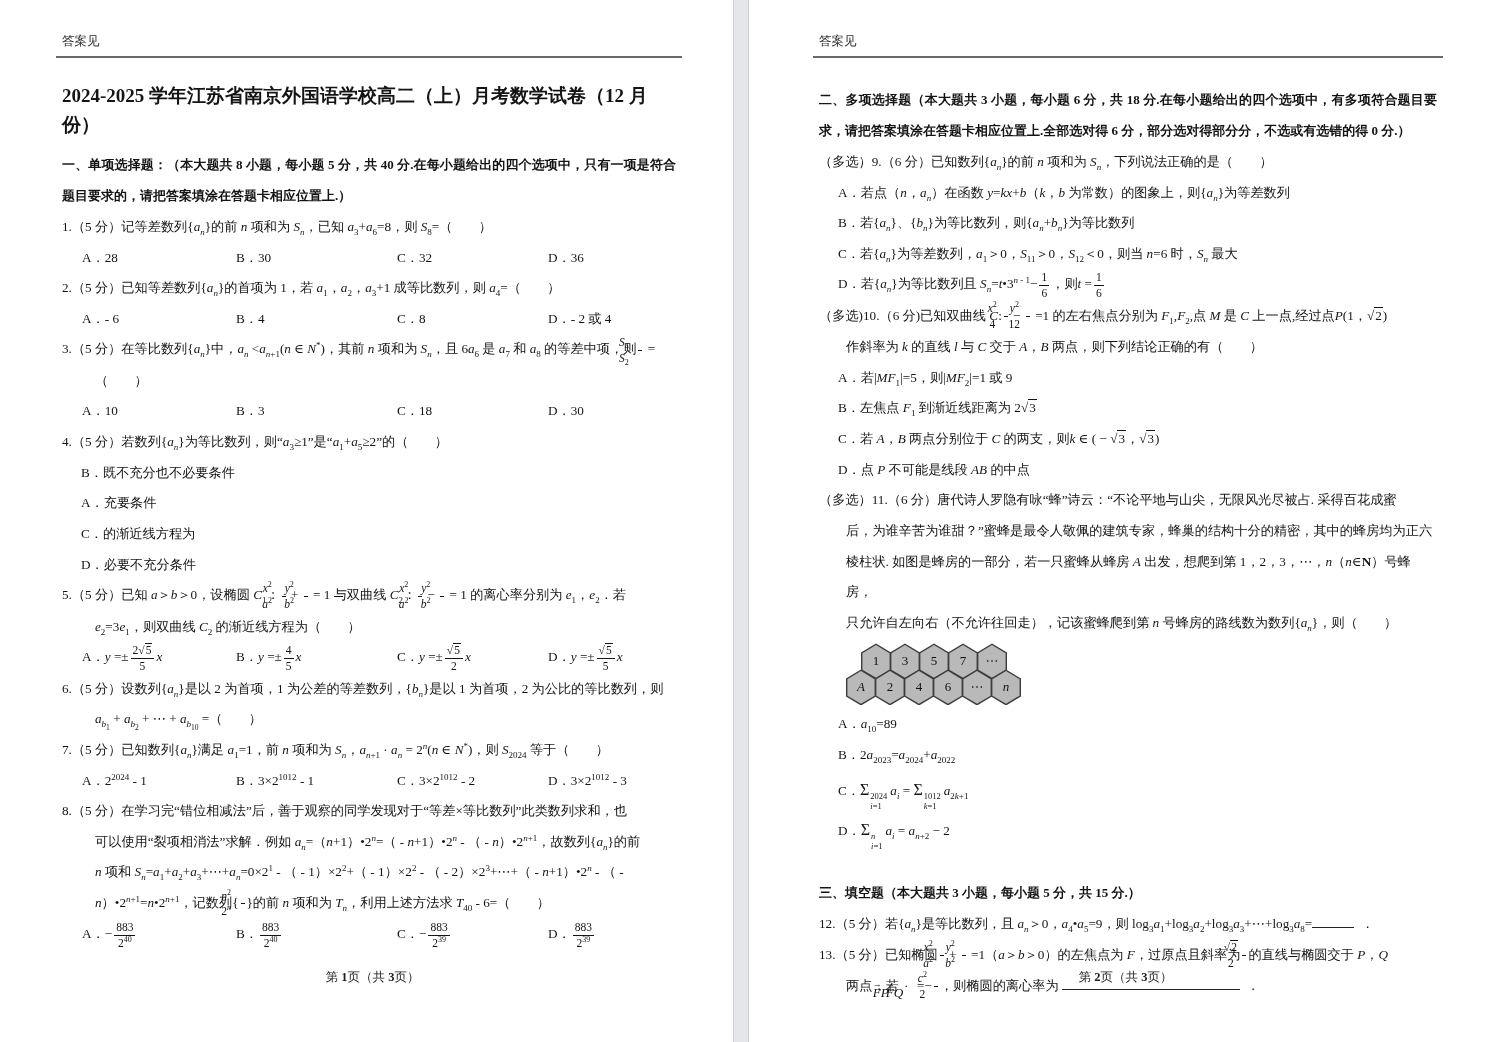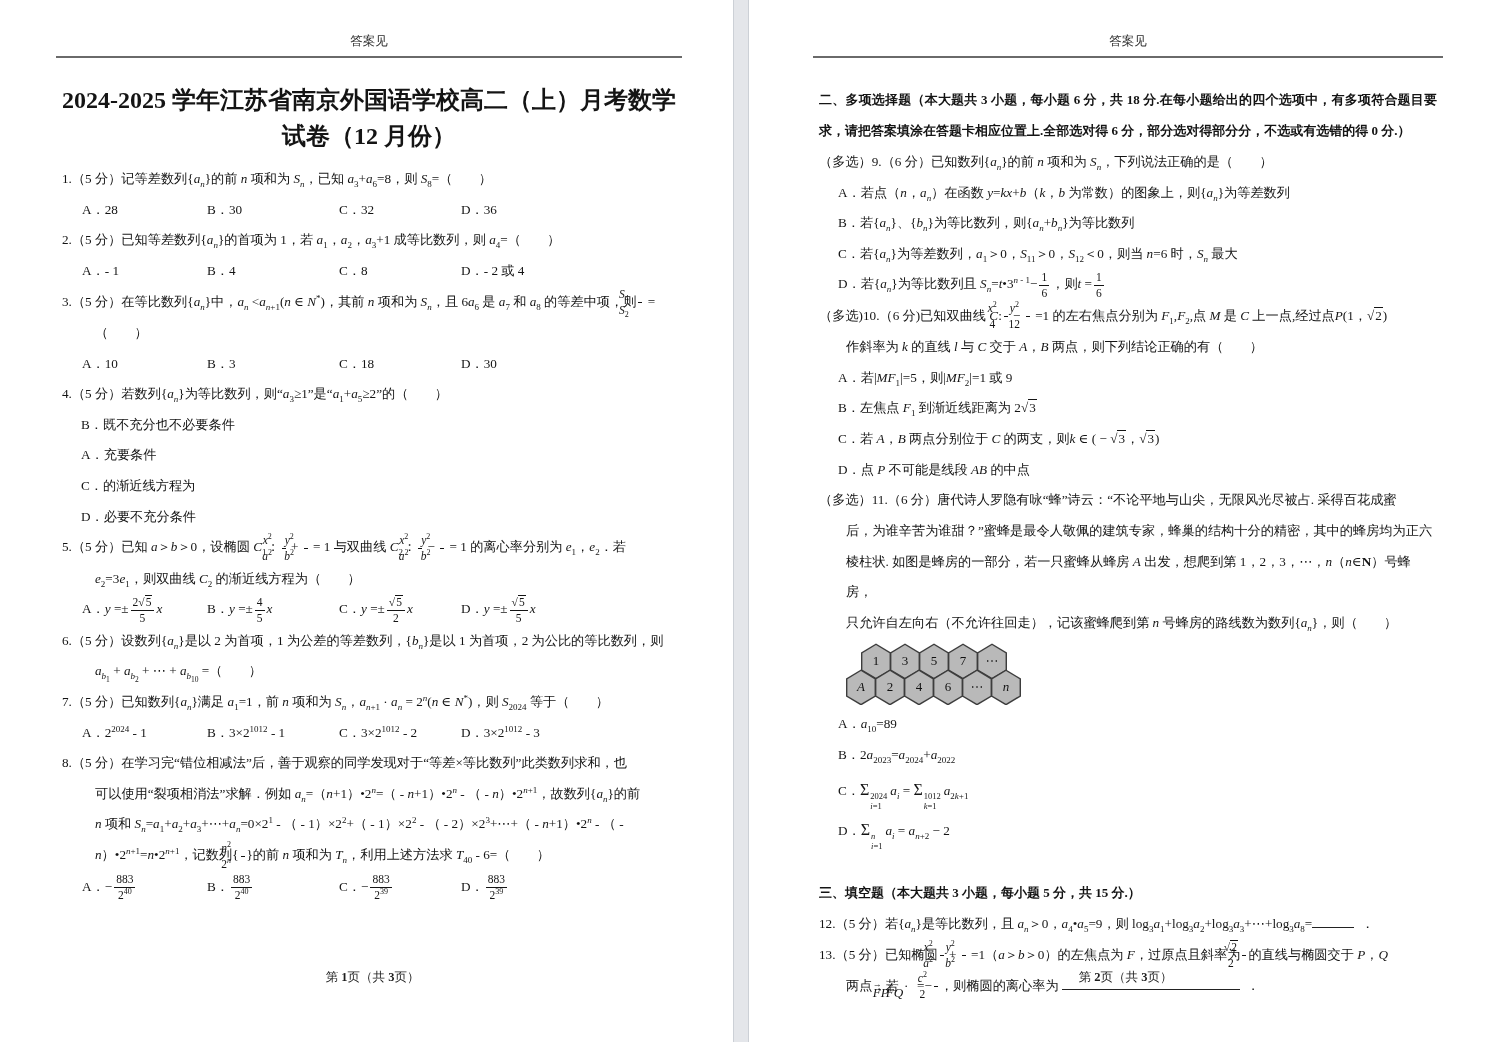--- a/index.html
+++ b/index.html
@@ -3,29 +3,29 @@
 <meta charset="utf-8">
 <style>
   html,body{margin:0;padding:0;background:#fff;}
   body{width:1490px;height:1042px;overflow:hidden;
        font-family:"Liberation Serif","DejaVu Serif",serif;color:#141414;}
   .spread{display:flex;width:1490px;height:1042px;}
   .page{background:#fff;position:relative;box-sizing:border-box;}
   .p1{width:734px;padding:34px 57px 0 62px;}
   .p2{width:742px;padding:34px 53px 0 70px;}
   .gap{width:14px;background:#e4e6ea;border-left:1px solid #ccd0d6;border-right:1px solid #ccd0d6;}
-  .phead{text-align:center;font-size:12.5px;color:#2b2b2b;line-height:1.2;}
+  .phead{font-size:12.5px;color:#2b2b2b;line-height:1.2;}
   .prule{border:none;border-top:2px solid #6a6a6a;margin:7px -6px 0 -6px;}
-  .title{font-size:24px;font-weight:bold;text-align:center;margin:24px 0 10px 0;line-height:1.5;}
+  .title{font-size:19px;font-weight:bold;text-align:left;margin:24px 0 10px 0;line-height:1.5;}
   .sec{font-weight:bold;font-size:13px;line-height:2.42;margin:0;text-align:justify;}
   .p2 .sec{margin-top:26px;}
   .sec3{margin-top:0;}
   .stem{font-size:13.2px;line-height:2.32;margin:0;padding-left:33px;text-indent:-33px;text-align:left;}
   .p2 .stem{padding-left:27px;text-indent:-27px;}
-  .opts4{display:grid;grid-template-columns:125px 132px 122px 1fr;font-size:13.2px;line-height:2.32;padding-left:20px;align-items:center;}
+  .opts4{display:grid;grid-template-columns:125px 132px 122px 1fr;font-size:13.2px;line-height:2.32;padding-left:20px;align-items:center;gap:29px;}
   .optline{font-size:13.2px;line-height:2.32;padding-left:19px;margin:0;}
   .pfoot{position:absolute;bottom:56px;left:12px;right:0;text-align:center;font-size:12.5px;color:#1d1d1d;}
   i{font-family:"Liberation Serif","DejaVu Serif",serif;}
   sub,sup{font-size:9px;line-height:0;}
   sub sub{font-size:7.5px;}
   
   .fr{display:inline-flex;flex-direction:column;align-items:center;vertical-align:middle;
       font-size:11.5px;line-height:1.3;margin:0 2px;}
   .fr .n{border-bottom:1px solid #141414;padding:0 2px;display:block;text-align:center;}
   .fr .d{padding:0 2px;display:block;text-align:center;}
@@ -53,35 +53,36 @@
 </head>
 <body>
 
 <div class="spread">
 
   <section class="page p1">
     <div class="phead">答案见</div>
     <hr class="prule">
     <h1 class="title">2024-2025 学年江苏省南京外国语学校高二（上）月考数学试卷（12 月份）</h1>
 
+    <p class="sec">一、单项选择题：（本大题共 8 小题，每小题 5 分，共 40 分.在每小题给出的四个选项中，只有一项是符合题目要求的，请把答案填涂在答题卡相应位置上.）</p>
 
     <div>
       <p class="stem">1.（5 分）记等差数列{<i>a<sub>n</sub></i>}的前 <i>n</i> 项和为 <i>S<sub>n</sub></i>，已知 <i>a</i><sub>3</sub>+<i>a</i><sub>6</sub>=8，则 <i>S</i><sub>8</sub>=（　　）</p>
       <div class="opts4">
         <span>A．28</span>
         <span>B．30</span>
         <span>C．32</span>
         <span>D．36</span>
       </div>
     </div>
 
     <div>
       <p class="stem">2.（5 分）已知等差数列{<i>a<sub>n</sub></i>}的首项为 1，若 <i>a</i><sub>1</sub>，<i>a</i><sub>2</sub>，<i>a</i><sub>3</sub>+1 成等比数列，则 <i>a</i><sub>4</sub>=（　　）</p>
       <div class="opts4">
-        <span>A．- 1</span>
+        <span>A．- 6</span>
         <span>B．4</span>
         <span>C．8</span>
         <span>D．- 2 或 4</span>
       </div>
     </div>
 
     <div>
       <p class="stem">3.（5 分）在等比数列{<i>a<sub>n</sub></i>}中，<i>a<sub>n</sub></i> &lt;<i>a</i><sub><i>n</i>+1</sub>(<i>n</i> ∈ <i>N</i><sup>*</sup>)，其前 <i>n</i> 项和为 <i>S<sub>n</sub></i>，且 6<i>a</i><sub>6</sub> 是 <i>a</i><sub>7</sub> 和 <i>a</i><sub>8</sub> 的等差中项，则<span class="fr">
             <span class="n"><i>S</i><sub>4</sub></span>
             <span class="d"><i>S</i><sub>2</sub></span>

